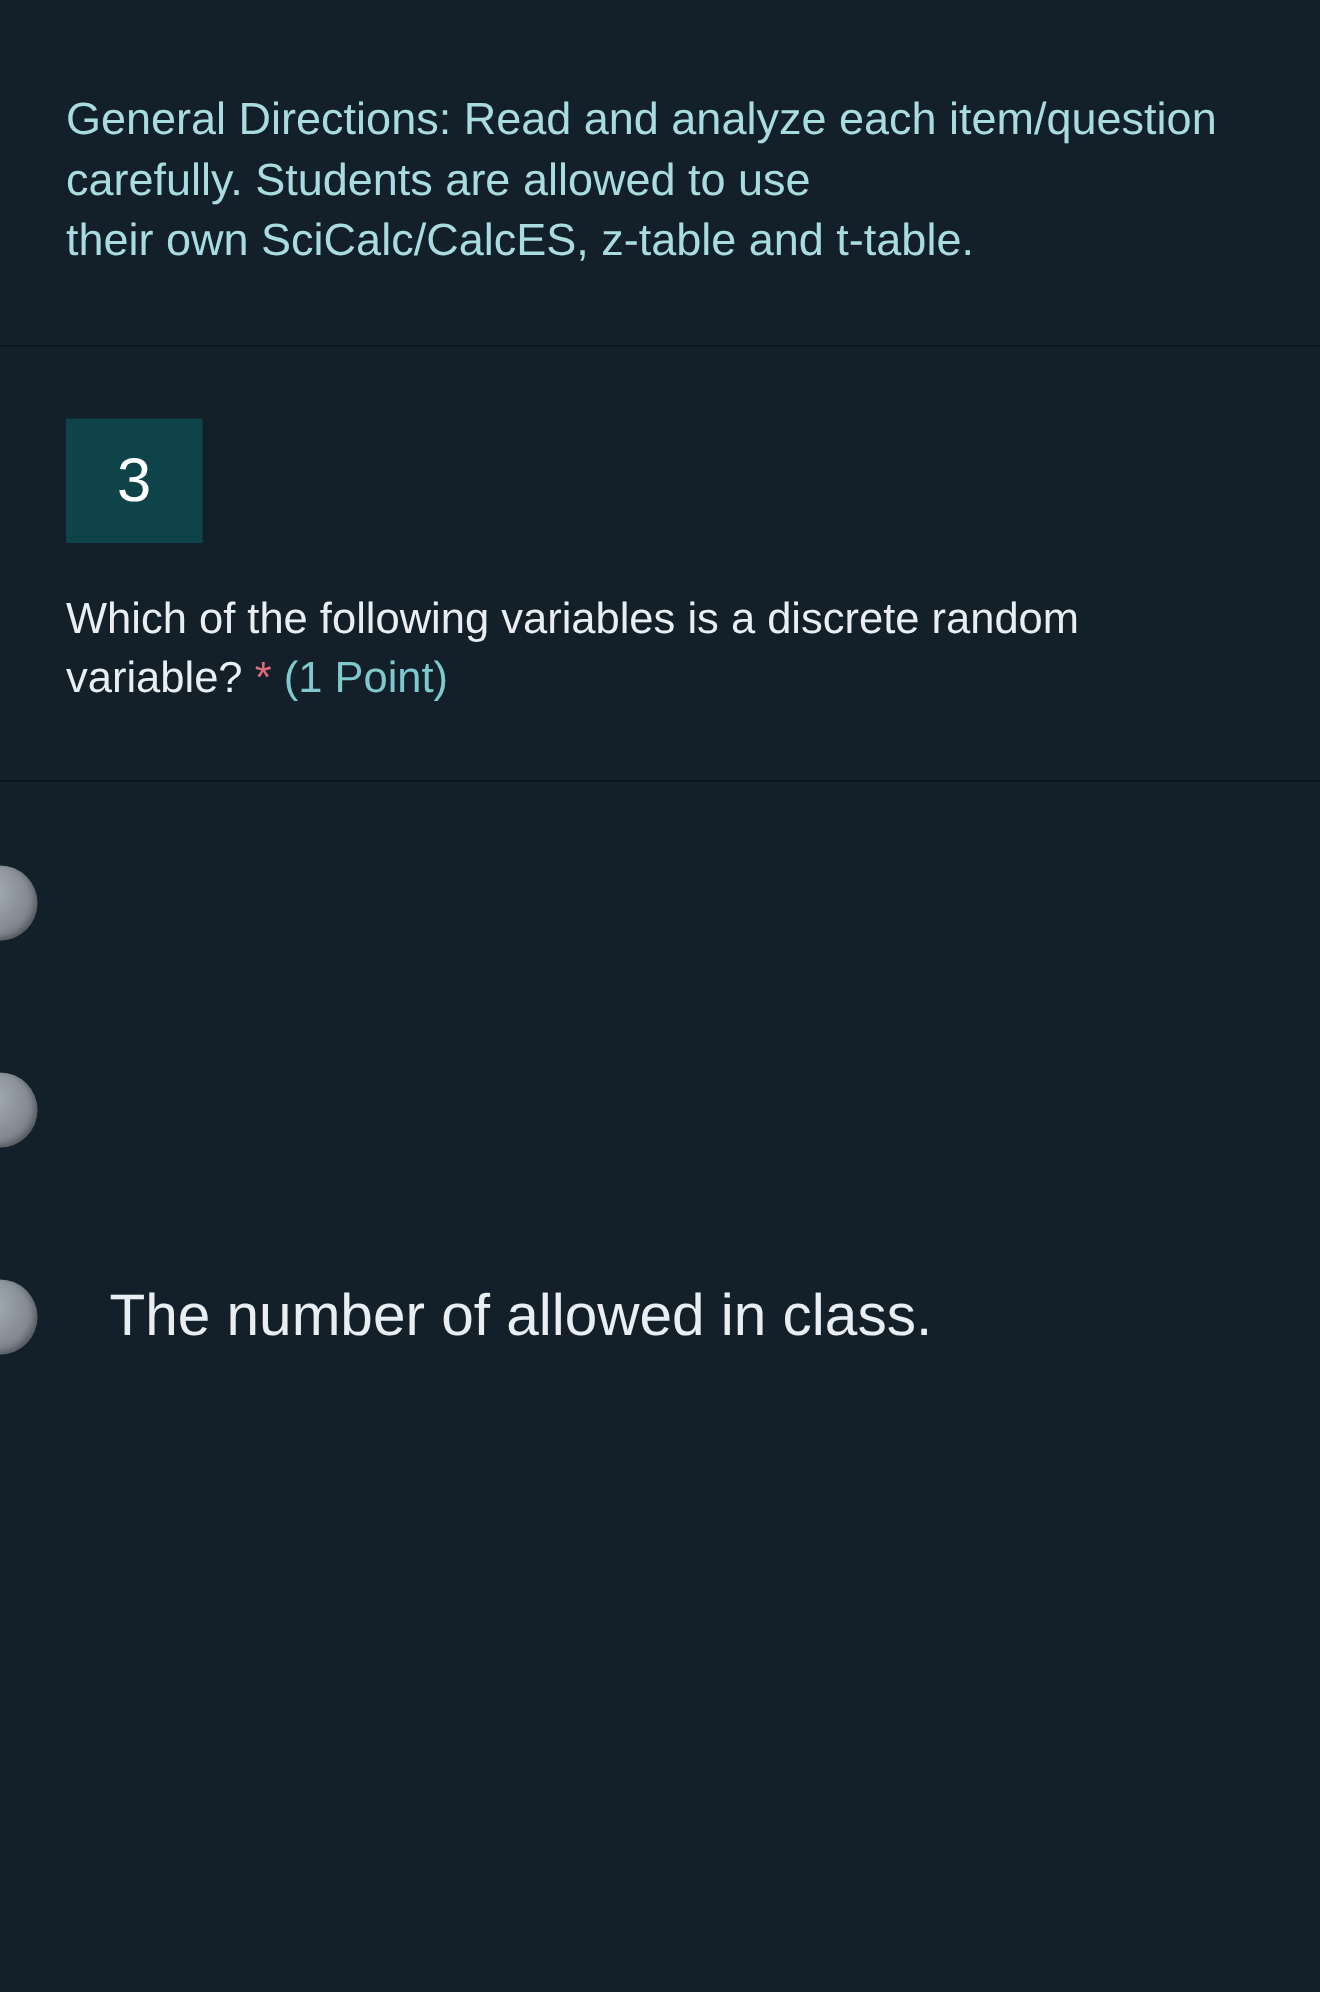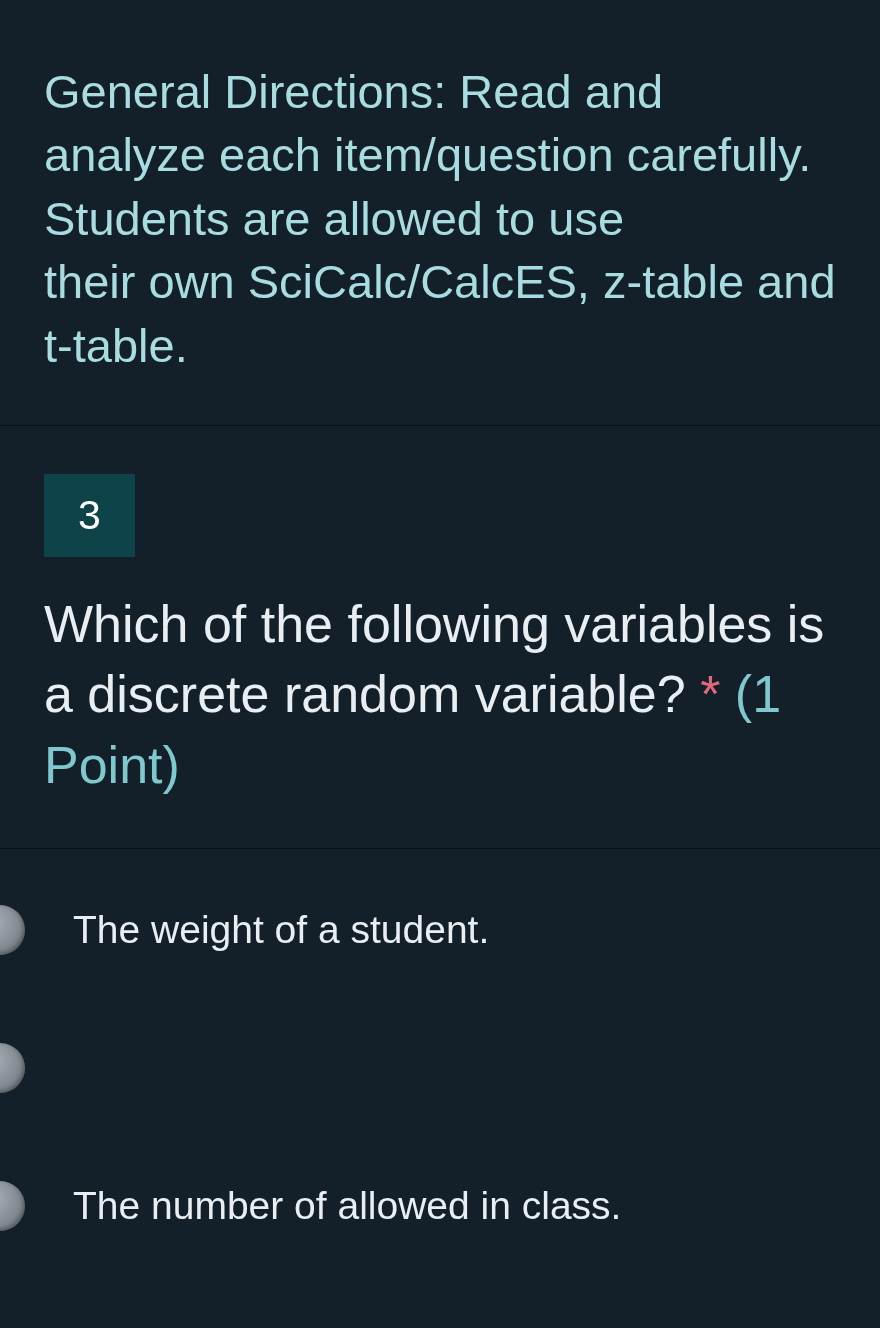--- a/index.html
+++ b/index.html
@@ -14,40 +14,40 @@
       width: 880px;
       height: 1328px;
       overflow: hidden;
     }
     .directions-section {
       padding: 60px 44px 48px 44px;
       border-bottom: 1px solid #0a1218;
     }
     .directions-text {
       color: #a8dce0;
-      font-size: 47px;
+      font-size: 30px;
       line-height: 1.35;
       font-weight: 400;
     }
     .question-header-section {
       padding: 48px 44px 48px 44px;
       border-bottom: 1px solid #0a1218;
     }
     .question-number-badge {
       display: inline-block;
       background-color: #0d4349;
       color: #ffffff;
       font-size: 41px;
       font-weight: 400;
       padding: 18px 34px;
       margin-bottom: 32px;
     }
     .question-text {
       color: #e8eef2;
-      font-size: 52px;
+      font-size: 29px;
       line-height: 1.35;
       font-weight: 400;
     }
     .required-asterisk {
       color: #e06a7a;
     }
     .points-text {
       color: #7ec8ce;
     }
     .options-section {
@@ -91,21 +91,20 @@
     <span> </span>
     <span class="required-asterisk">*</span>
     <span>  </span>
     <span class="points-text">(1 Point)</span>
   </div>
 </div>
 
 <div class="options-section">
   <div class="option-item">
     <div class="radio-button"></div>
-    <div class="option-label">The weight of a student.</div>
   </div>
   <div class="option-item">
     <div class="radio-button"></div>
   </div>
   <div class="option-item">
     <div class="radio-button"></div>
     <div class="option-label">The number of allowed in class.</div>
   </div>
 </div>
 

